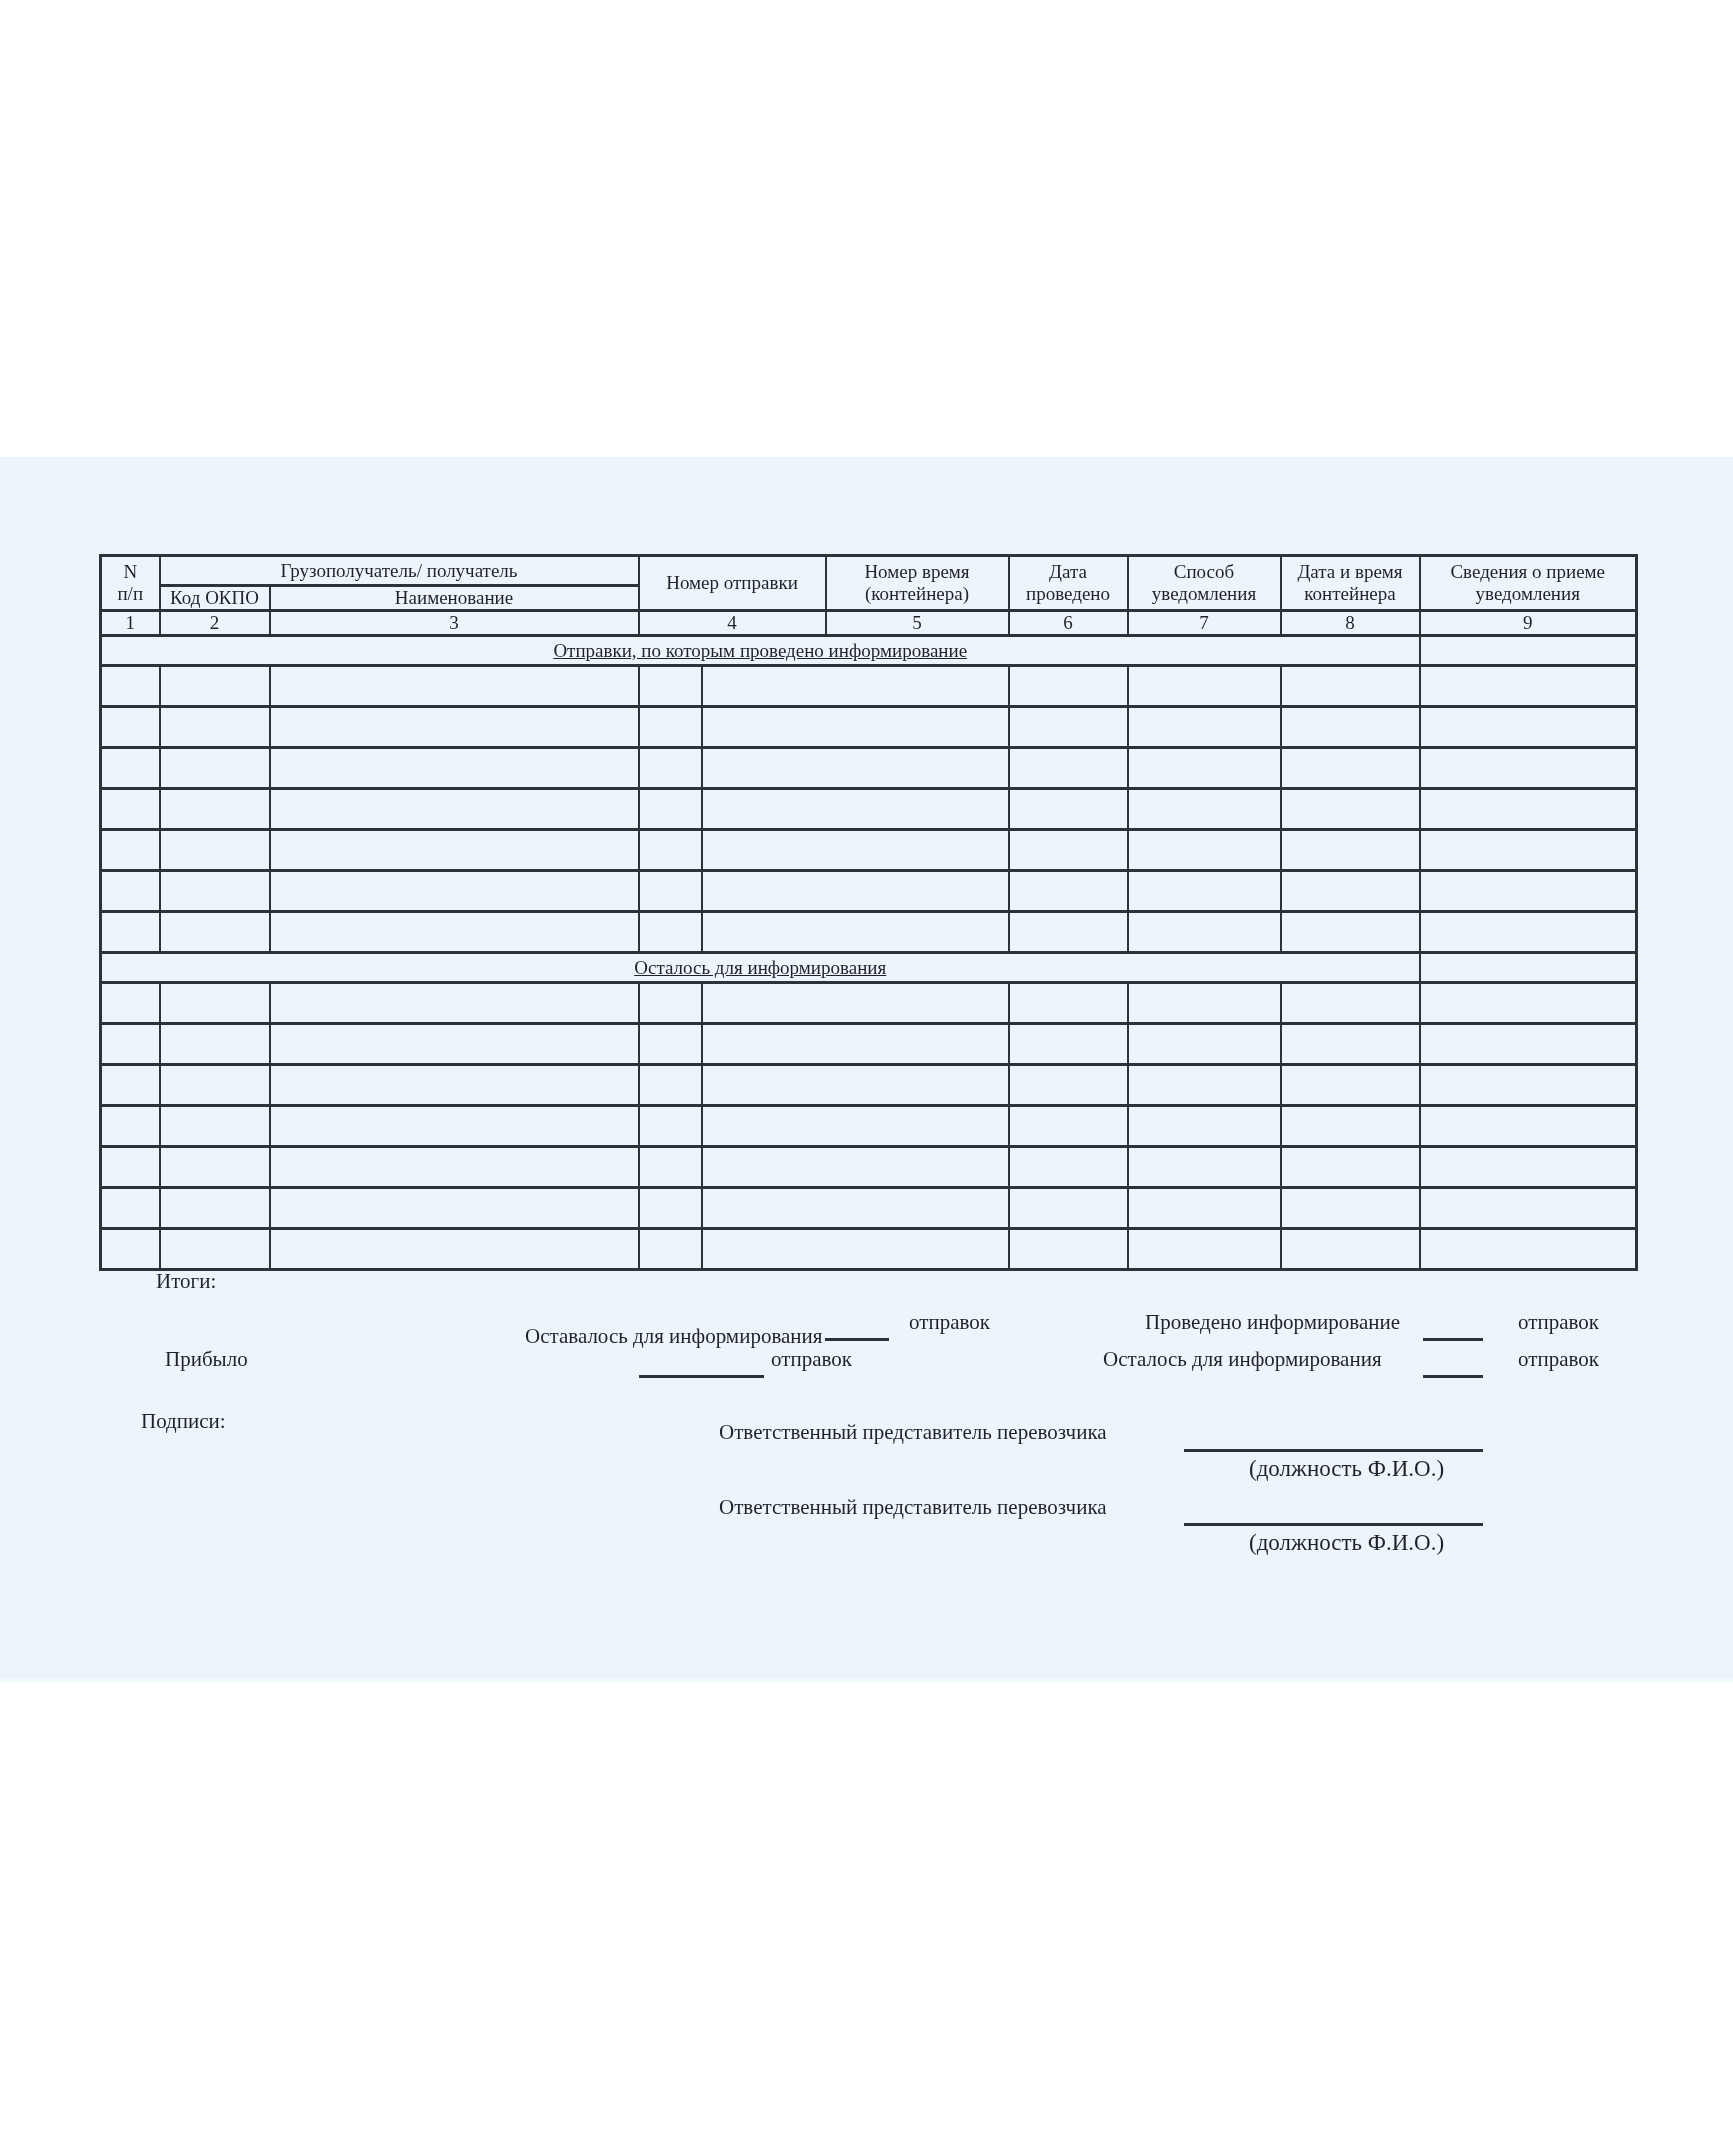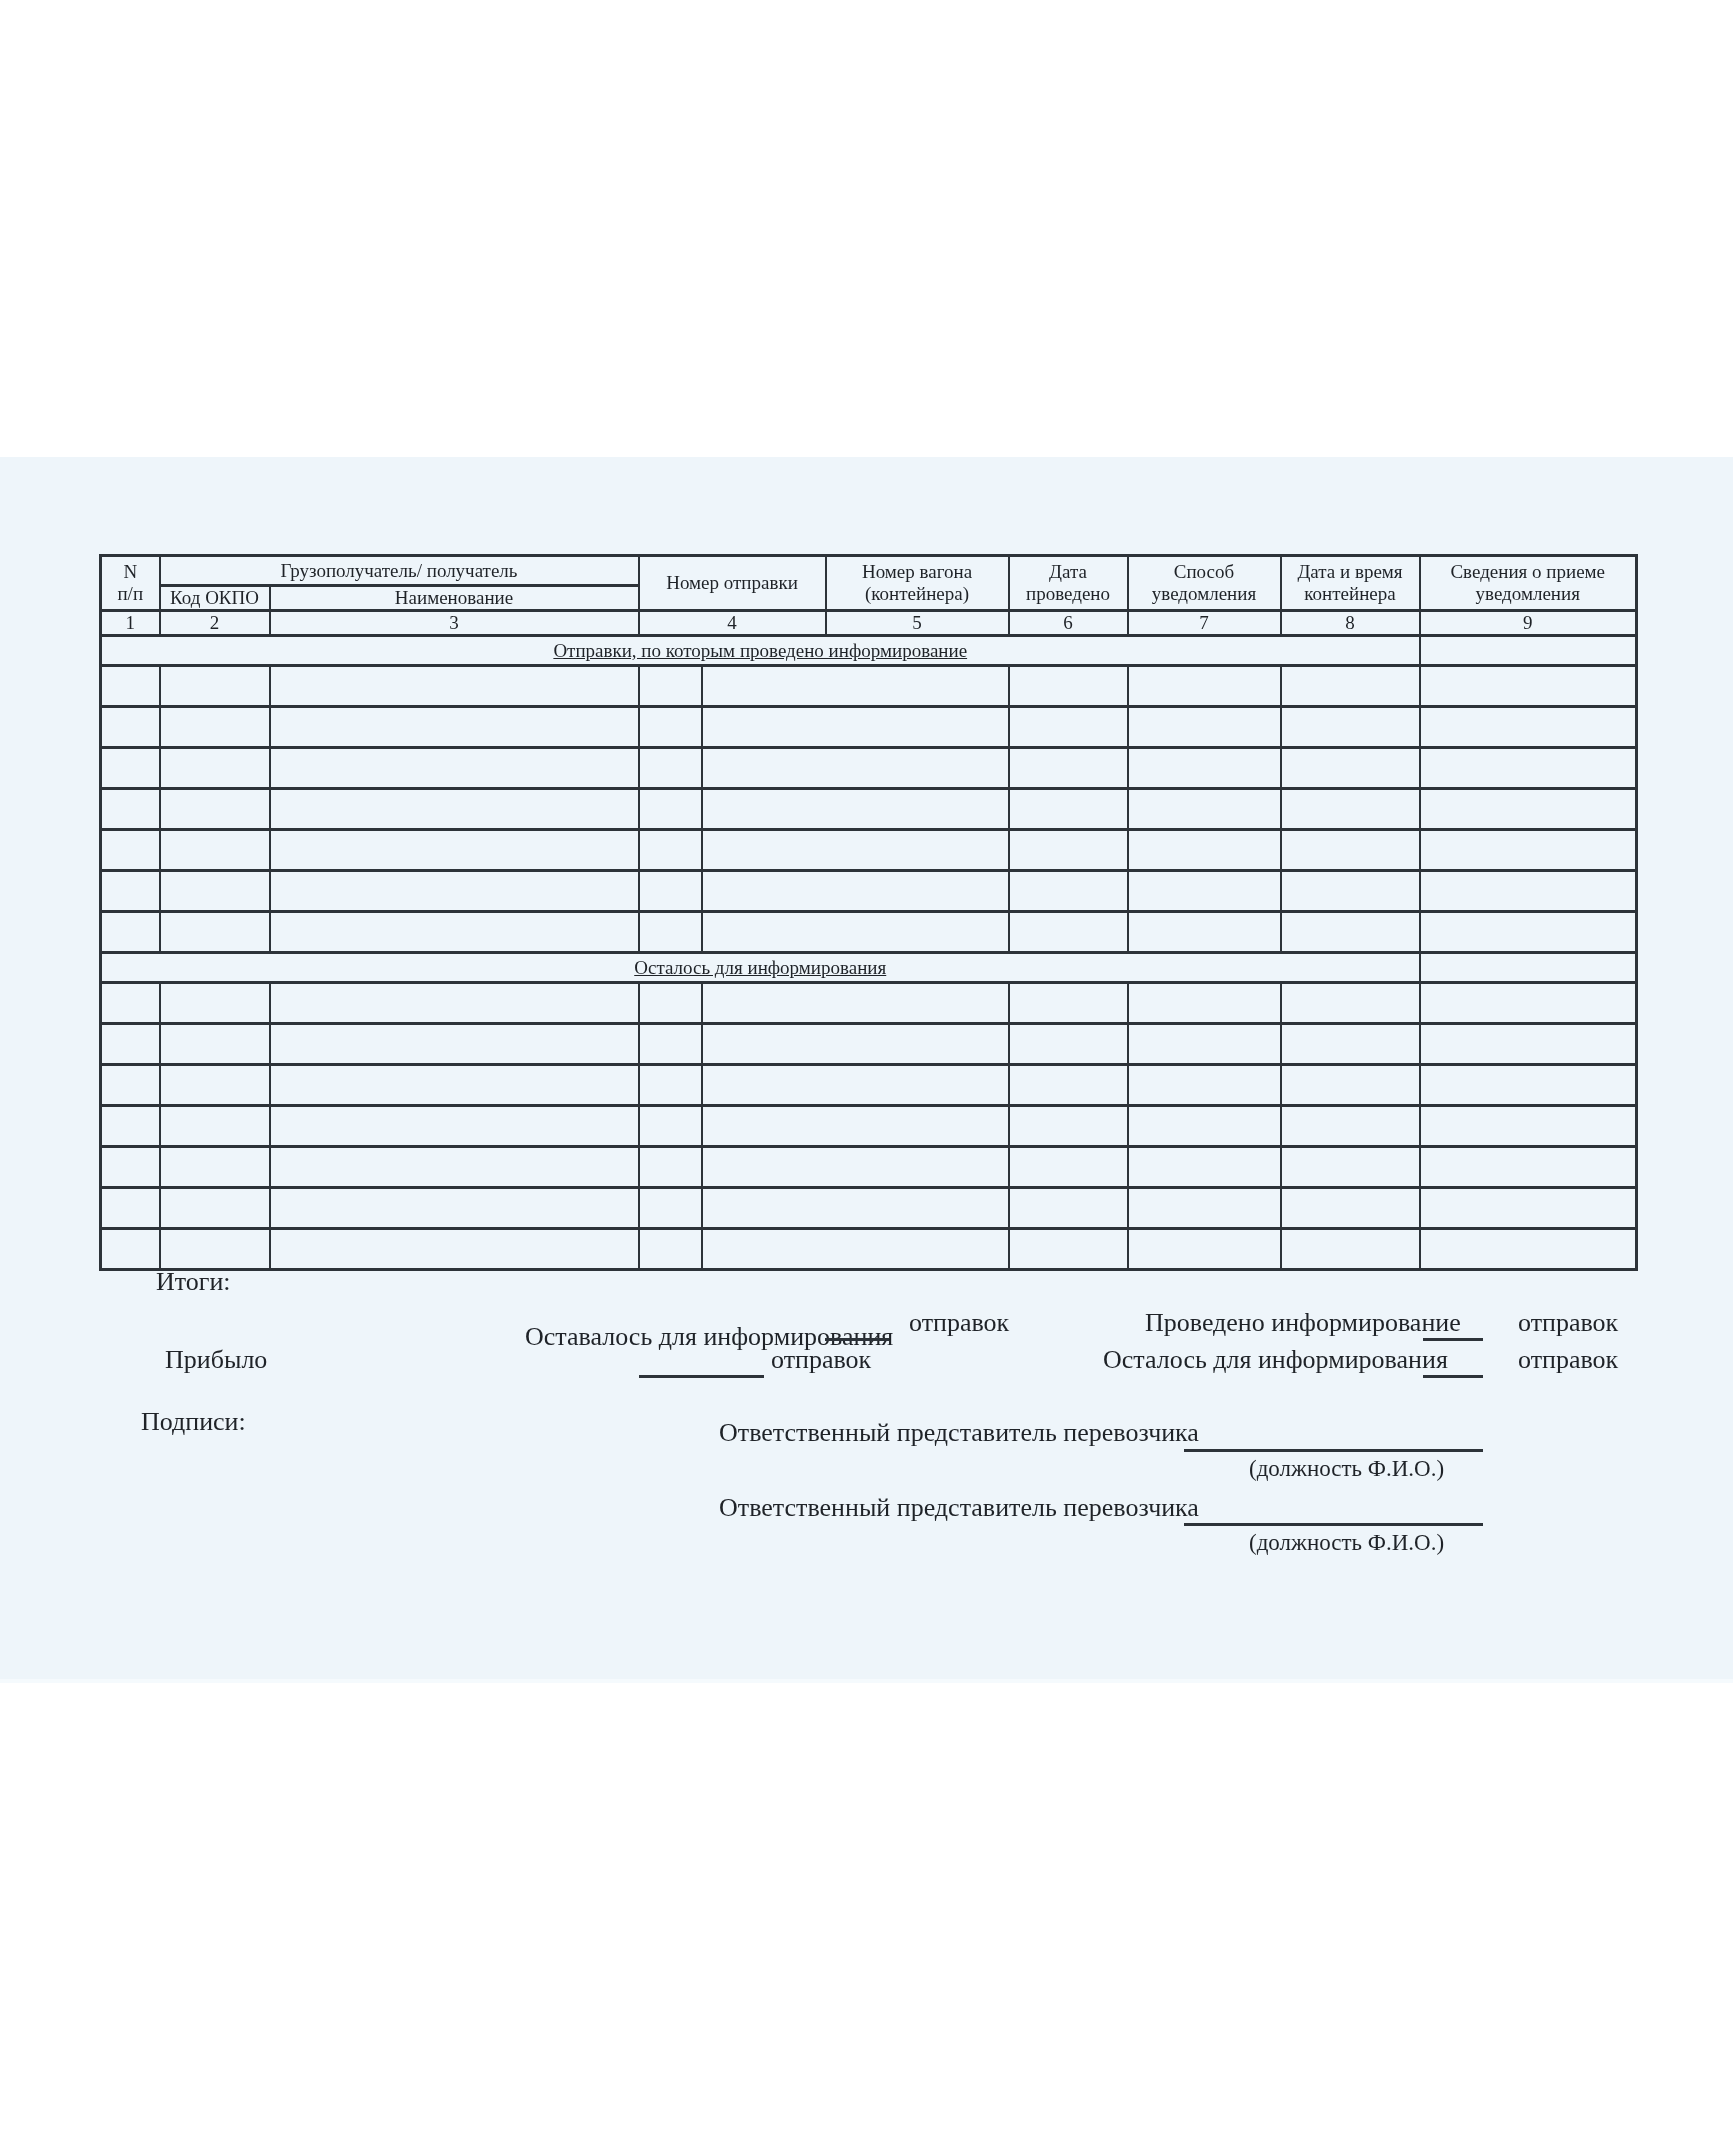--- a/index.html
+++ b/index.html
@@ -28,21 +28,21 @@
     overflow:hidden;
   }
   table.doc-table{border:3.7px solid var(--line);}
   tr.r-head1{height:30px;}
   tr.r-head2{height:24.5px;}
   tr.r-nums{height:24.5px;}
   tr.r-sect{height:30px;text-decoration:underline;}
   tr.body-row{height:41px;}
   td.section-title{font-weight:bold;font-size:20px;}
 
-  .ftext{position:absolute;white-space:nowrap;font-size:26px;line-height:25px;color:var(--ink);}
+  .ftext{position:absolute;white-space:nowrap;font-size:21px;line-height:25px;color:var(--ink);}
   .fsmall{position:absolute;white-space:nowrap;font-size:23px;line-height:22px;color:var(--ink);}
   .blank-line{position:absolute;height:3px;background:var(--line);}
 </style>
 </head>
 <body>
 
 <div id="page">
   <div class="blue-band"></div>
   <div class="band-fade"></div>
 
@@ -60,21 +60,21 @@
       <col style="width:217px">
     </colgroup>
     <thead>
       <tr class="r-head1">
         <th rowspan="2">
           <span>N</span><br>
           <span>п/п</span>
         </th>
         <th colspan="2" class="split-thin">Грузополучатель/ получатель</th>
         <th colspan="2" rowspan="2">Номер отправки</th>
-        <th rowspan="2">Номер вагона (контейнера)</th>
+        <th rowspan="2">Номер время (контейнера)</th>
         <th rowspan="2">Дата проведено</th>
         <th rowspan="2">Способ уведомления</th>
         <th rowspan="2">Дата и время контейнера</th>
         <th rowspan="2">Сведения о приеме уведомления</th>
       </tr>
       <tr class="r-head2">
         <th>Код ОКПО</th>
         <th>Наименование</th>
       </tr>
       <tr class="r-nums">

